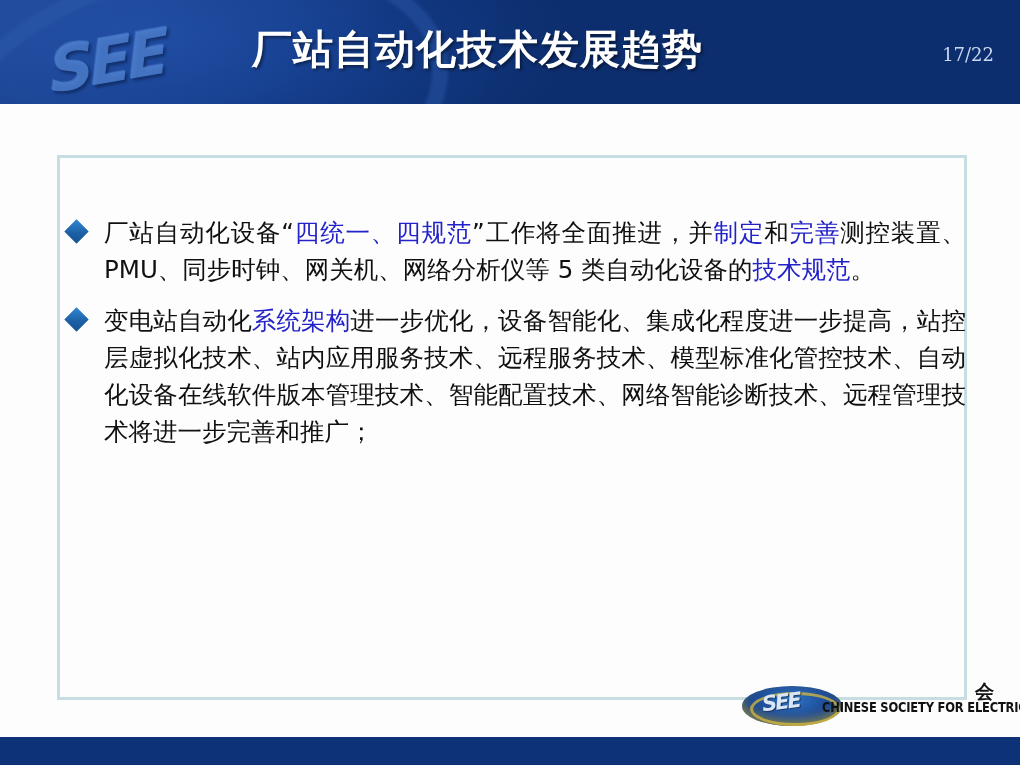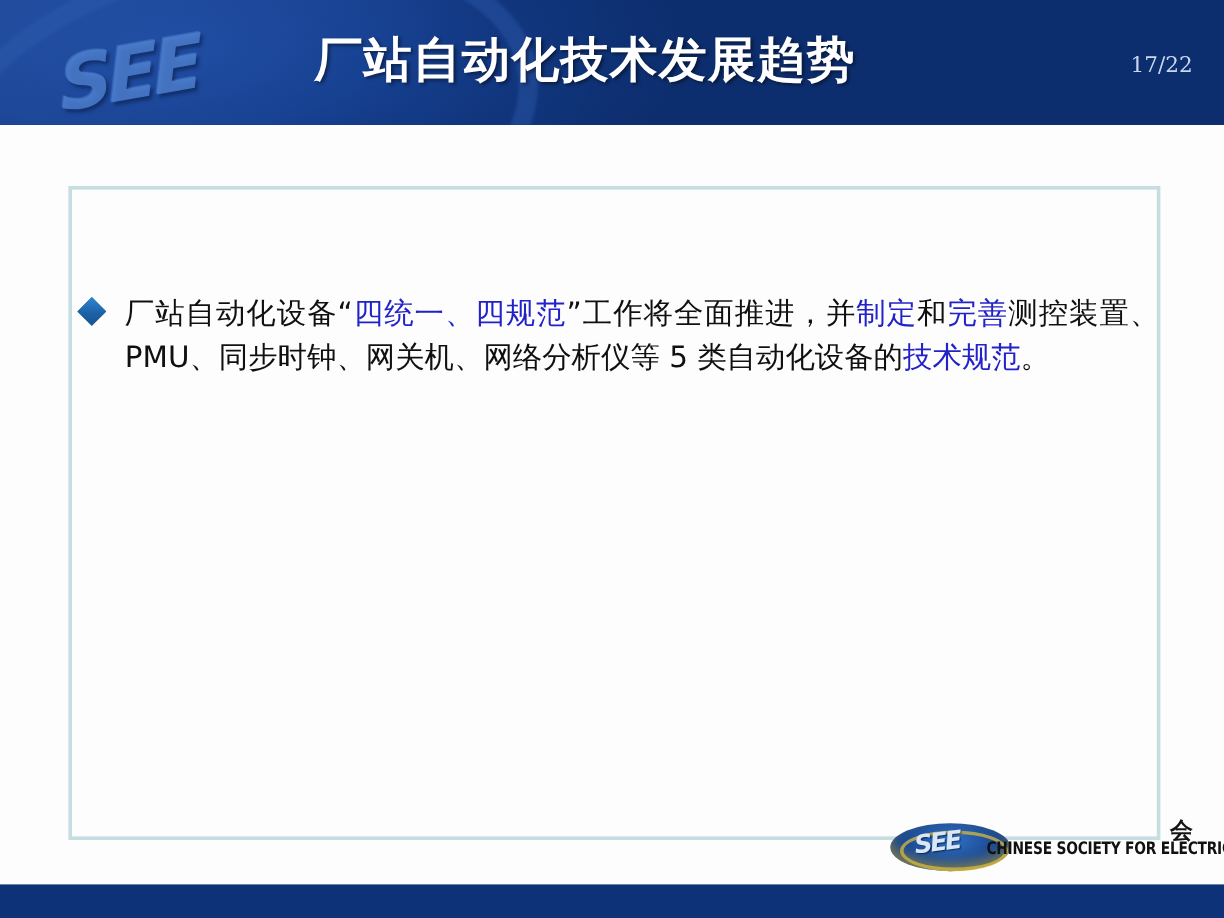--- a/index.html
+++ b/index.html
@@ -59,21 +59,21 @@
     font-style: italic;
     font-size: 62px;
     letter-spacing: -4px;
     color: rgba(74,124,204,0.85);
     transform: rotate(-10deg) skewX(-6deg);
     text-shadow: 2px 3px 3px rgba(8,28,70,0.55), -1px -1px 1px rgba(120,170,240,0.35);
     user-select: none;
   }
   .hdr-title {
     position: absolute;
-    left: 262px;
+    left: 252px;
     top: 22px;
     font-family: "DejaVu Sans", "Liberation Sans", sans-serif;
     font-size: 40px;
     font-weight: bold;
     color: #ffffff;
     letter-spacing: 1px;
     text-shadow: 2px 2px 3px rgba(0,0,0,0.45);
     white-space: nowrap;
   }
   .hdr-pageno {
@@ -95,21 +95,20 @@
     height: 545px;
     border: 3px solid #c6dde1;
     background: transparent;
     box-sizing: border-box;
   }
   .bullets {
     position: absolute;
     left: 66px;
     top: 214px;
     width: 900px;
-    margin-top: 28px;
   }
   .bullet {
     position: relative;
     padding-left: 38px;
     margin-bottom: 14px;
     font-family: "DejaVu Sans", "Liberation Sans", sans-serif;
     font-size: 24.5px;
     line-height: 37px;
     color: #101010;
     text-align: justify;
@@ -209,20 +208,24 @@
     <div class="hdr-pageno">17/22</div>
   </div>
 
   <div class="content-box"></div>
 
   <div class="bullets">
     <div class="bullet">
       <span class="marker"></span>
       <span class="txt"><span class="black">厂站自动化设备“</span><span class="blue">四统一、四规范</span><span class="black">”工作将全面推进，并</span><span class="blue">制定</span><span class="black">和</span><span class="blue">完善</span><span class="black">测控装置、PMU、同步时钟、网关机、网络分析仪等 5 类自动化设备的</span><span class="blue">技术规范</span><span class="black">。</span></span>
     </div>
+    <div class="bullet">
+      <span class="marker"></span>
+      <span class="txt"><span class="black">变电站自动化</span><span class="blue">系统架构</span><span class="black">进一步优化，设备智能化、集成化程度进一步提高，站控层虚拟化技术、站内应用服务技术、远程服务技术、模型标准化管控技术、自动化设备在线软件版本管理技术、智能配置技术、网络智能诊断技术、远程管理技术将进一步完善和推广；</span></span>
+    </div>
   </div>
 
   <div class="footer-logo">
     <div class="disc"></div>
     <div class="ring"></div>
     <div class="see">SEE</div>
   </div>
   <div class="footer-name">CHINESE SOCIETY FOR ELECTRICAL ENGINEERING</div>
   <div class="footer-hanzi">会</div>
 

